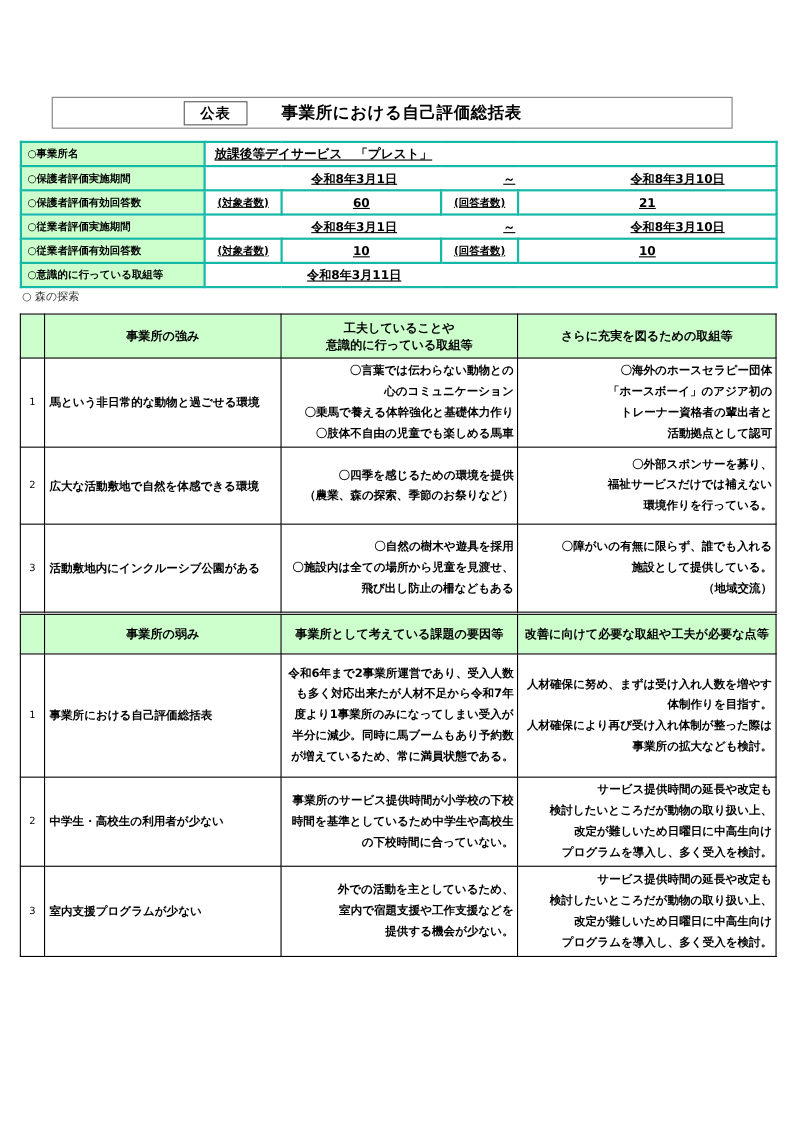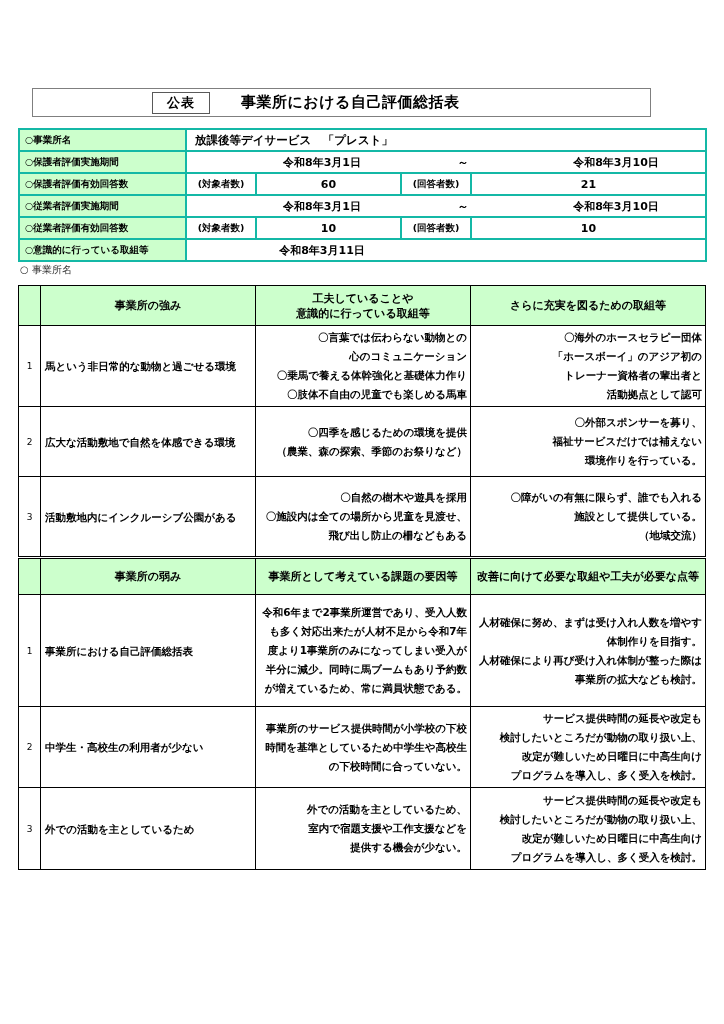--- a/index.html
+++ b/index.html
@@ -6,40 +6,40 @@
   body{
     width:724px;height:1024px;position:relative;
     font-family:"DejaVu Sans","Liberation Sans",sans-serif;
     color:#000;
     -webkit-font-smoothing:antialiased;
   }
   .page{position:absolute;inset:0;background:#fff;}
 
   
   .title-bar{
-    position:absolute;left:32px;top:88px;width:617px;height:27px;
+    position:absolute;left:47px;top:88px;width:617px;height:27px;
     border:1px solid #7f7f7f;display:flex;align-items:center;background:#fff;
   }
   .publish-box{
     display:inline-flex;align-items:center;justify-content:center;
     margin-left:119px;width:56px;height:20px;
     border:1.5px solid #595959;font-size:13px;font-weight:700;letter-spacing:1px;
   }
   .doc-title{margin-left:31px;font-size:15px;font-weight:700;letter-spacing:0.5px;}
 
   
   table{border-collapse:collapse;table-layout:fixed;}
   .info-table{position:absolute;left:18px;top:128px;width:687px;}
   .info-table td{border:2px solid #14b8a6;padding:0;overflow:hidden;}
   .info-table tr{height:22px;}
   .info-table .lbl{
     background:#ccffcc;font-size:9.5px;font-weight:700;padding-left:5px;
     text-align:left;vertical-align:middle;
   }
-  .info-table .val{font-size:11px;font-weight:700;text-align:center;vertical-align:middle;}
+  .info-table .val{font-size:11px;font-weight:700;text-align:center;vertical-align:middle;text-decoration:underline;}
   .info-table .val.left{text-align:left;padding-left:8px;font-size:11.5px;}
   .info-table .small{font-size:9.5px;}
   .period-flex{display:flex;width:100%;align-items:center;padding-left:29px;}
   .period-flex .p1{width:212px;text-align:center;}
   .period-flex .pt{width:70px;text-align:center;}
   .period-flex .p2{flex:1;text-align:center;}
 
   
   .analysis-label{
     position:absolute;left:20px;top:263px;font-size:10px;font-weight:400;color:#333;
@@ -136,21 +136,21 @@
           <div class="period-flex">
             <span class="p1">令和8年3月11日</span>
             <span class="pt"></span>
               <span class="p2"></span>
           </div>
         </td>
       </tr>
     </tbody>
   </table>
 
-  <div class="analysis-label">○ 事業所名</div>
+  <div class="analysis-label">○ 森の探索</div>
 
   <table class="atable strengths">
     <colgroup>
       <col style="width:22px">
         <col style="width:215px">
         <col style="width:215px">
         <col style="width:235px">
     </colgroup>
     <tbody>
       <tr class="head">
@@ -219,21 +219,21 @@
         <td class="numcol">2</td>
         <td class="c1">中学生・高校生の利用者が少ない</td>
         <td class="c2">事業所のサービス提供時間が小学校の下校時間を基準としているため中学生や高校生の下校時間に合っていない。</td>
         <td class="c3">サービス提供時間の延長や改定も
 検討したいところだが動物の取り扱い上、
 改定が難しいため日曜日に中高生向け
 プログラムを導入し、多く受入を検討。</td>
       </tr>
       <tr class="r3">
         <td class="numcol">3</td>
-        <td class="c1">外での活動を主としているため</td>
+        <td class="c1">室内支援プログラムが少ない</td>
         <td class="c2">外での活動を主としているため、
 室内で宿題支援や工作支援などを
 提供する機会が少ない。</td>
         <td class="c3">サービス提供時間の延長や改定も
 検討したいところだが動物の取り扱い上、
 改定が難しいため日曜日に中高生向け
 プログラムを導入し、多く受入を検討。</td>
       </tr>
     </tbody>
   </table>

